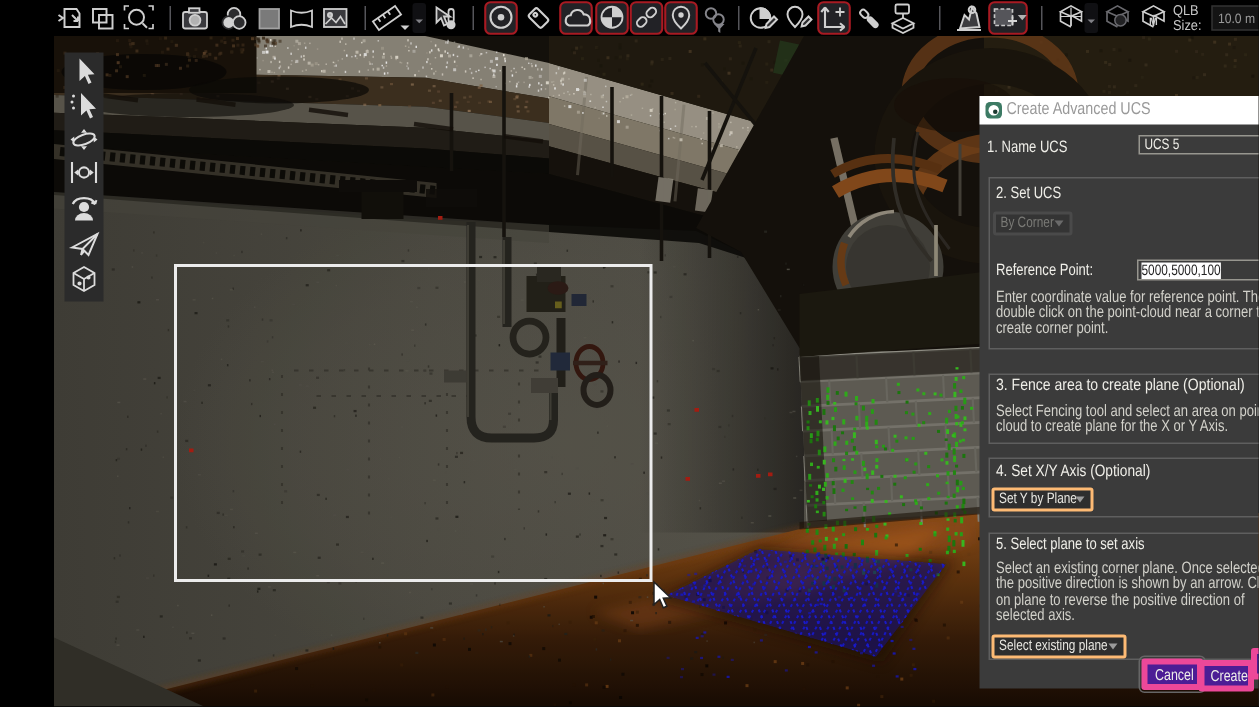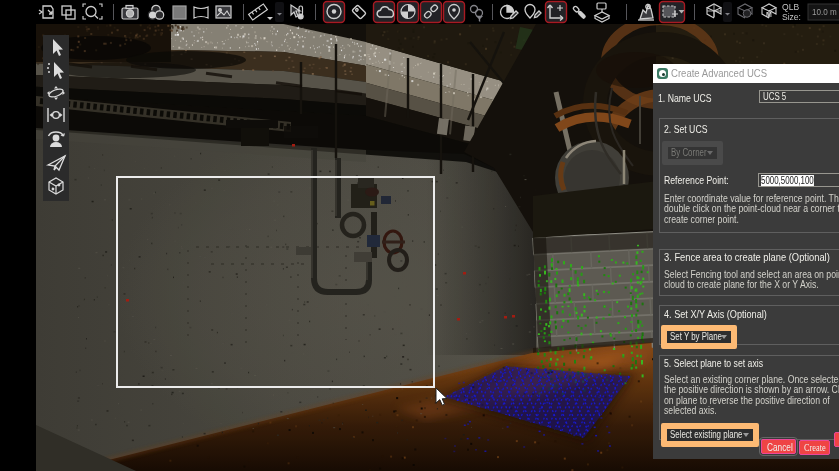--- a/index.html
+++ b/index.html
@@ -12,24 +12,24 @@
 #ptitle{position:absolute;left:0;top:0;width:216px;height:19px;background:#ffffff;}
 #ptitle span{position:absolute;left:18px;top:3px;color:#999;font-size:11.5px;}
 #plogo{position:absolute;left:4px;top:4px;width:11px;height:11px;background:#3c7a64;border-radius:3px;}
 #plogo:before{content:"";position:absolute;left:2px;top:2px;width:7px;height:7px;background:#fff;border-radius:50%;}
 #plogo:after{content:"";position:absolute;left:4.5px;top:4.5px;width:3px;height:3px;background:#1c3a30;border-radius:50%;}
 #pclose{position:absolute;right:7px;top:3px;color:#6a6a6a;font-size:11px;}
 .gbox{position:absolute;left:6px;width:206px;border:1px solid #5f5f5f;}
 .hd{position:absolute;left:11px;color:#efeee8;}
 .bd{position:absolute;left:11px;color:#d2d1ca;line-height:10.4px;}
 .inp{position:absolute;border:1px solid #97968f;background:#3b3b3b;color:#efeee8;font-size:10px;}
-.dd{position:absolute;background:#2e2e2e;border:6px solid #fdba74;color:#e8e7e1;font-size:10px;border-radius:2px;text-align:center;}
+.dd{position:absolute;background:#2e2e2e;border:2px solid #fdba74;color:#e8e7e1;font-size:10px;border-radius:2px;text-align:center;}
 .dd .ar{position:absolute;right:4px;top:4px;width:0;height:0;border-left:3.5px solid transparent;
 border-right:3.5px solid transparent;border-top:4px solid #9a9a9a;}
-.btn{position:absolute;height:13px;background:#ef4444;border:1px solid #ec4899;border-radius:2px;
+.btn{position:absolute;height:13px;background:#4c1d95;border:4px solid #ec4899;border-radius:2px;
 color:#f0efe9;font-size:10.5px;}
 </style></head><body>
 <div id="stage">
 <svg id="scene" width="839" height="471" viewBox="0 0 839 471" xmlns="http://www.w3.org/2000/svg">
 <defs>
 <linearGradient id="wallg" x1="0" y1="0" x2="1" y2="0">
  <stop offset="0" stop-color="#434139"></stop>
           <stop offset="0.3" stop-color="#4e4c43"></stop>
  <stop offset="0.55" stop-color="#55534a"></stop>
           <stop offset="0.75" stop-color="#4a4840"></stop>
@@ -1952,19 +1952,19 @@
  <div class="hd" style="top:293px;"><span class="tx">5. Select plane to set axis</span></div>
  <div class="bd" style="top:310px;"><span class="tx">Select an existing corner plane. Once selected<br>the positive direction is shown by an arrow. Click<br>on plane to reverse the positive direction of<br>selected axis.</span></div>
  <div class="dd" style="left:8px;top:359px;width:86px;height:12px;">
    <span class="tx" style="position:absolute;left:3px;top:0;">Select existing plane</span>
         <span class="ar"></span>
       </div>
 
  <div class="btn" style="left:108px;top:375px;width:33px;outline:1px solid #666;outline-offset:1px;">
         <span class="tx" style="position:absolute;left:5px;top:0.5px;">Cancel</span>
       </div>
- <div class="btn" style="left:146px;top:376px;width:29px;font-family:Liberation Serif, serif;">
+ <div class="btn" style="left:146px;top:376px;width:29px;">
         <span class="tx" style="position:absolute;left:3.5px;top:0.5px;">Create</span>
       </div>
  <div class="btn" style="left:181px;top:368px;width:27px;">
         <span class="tx" style="position:absolute;left:4px;top:0.5px;">Reset</span>
       </div>
 </div>
 </div>
 </body></html>

